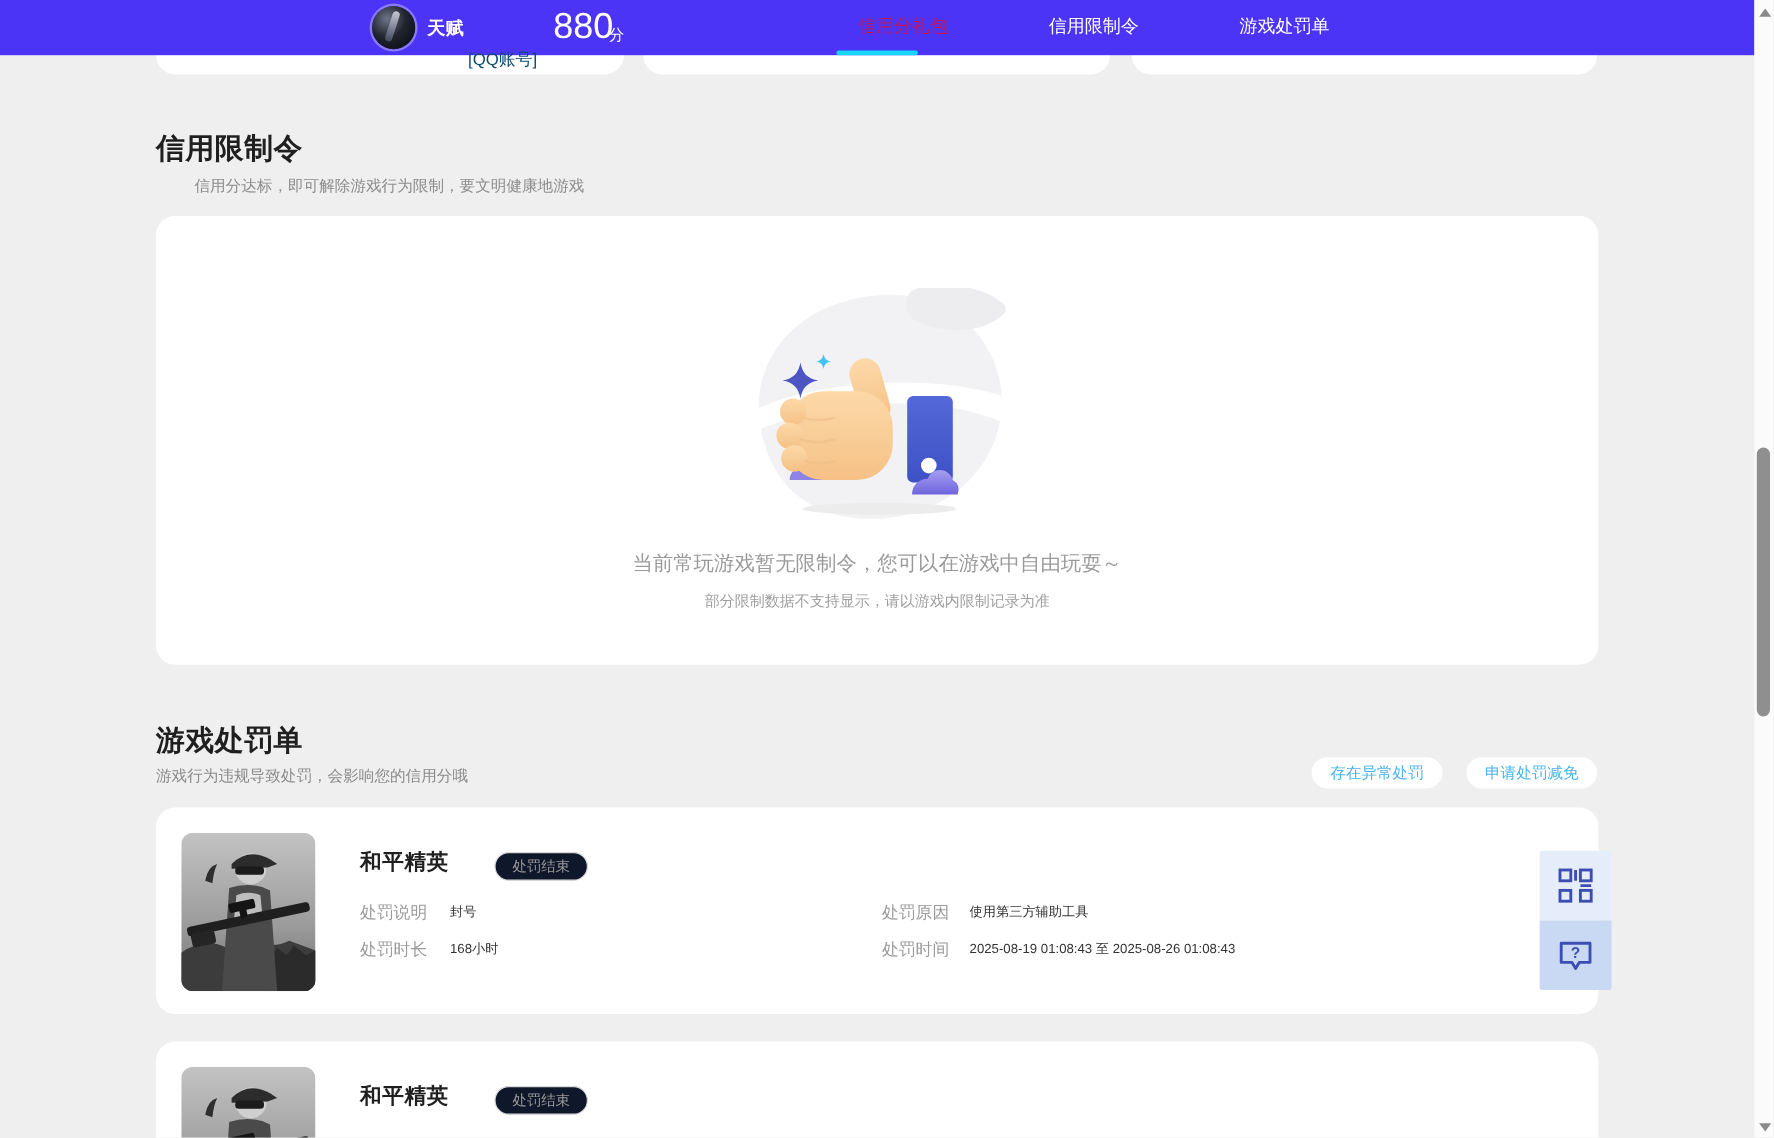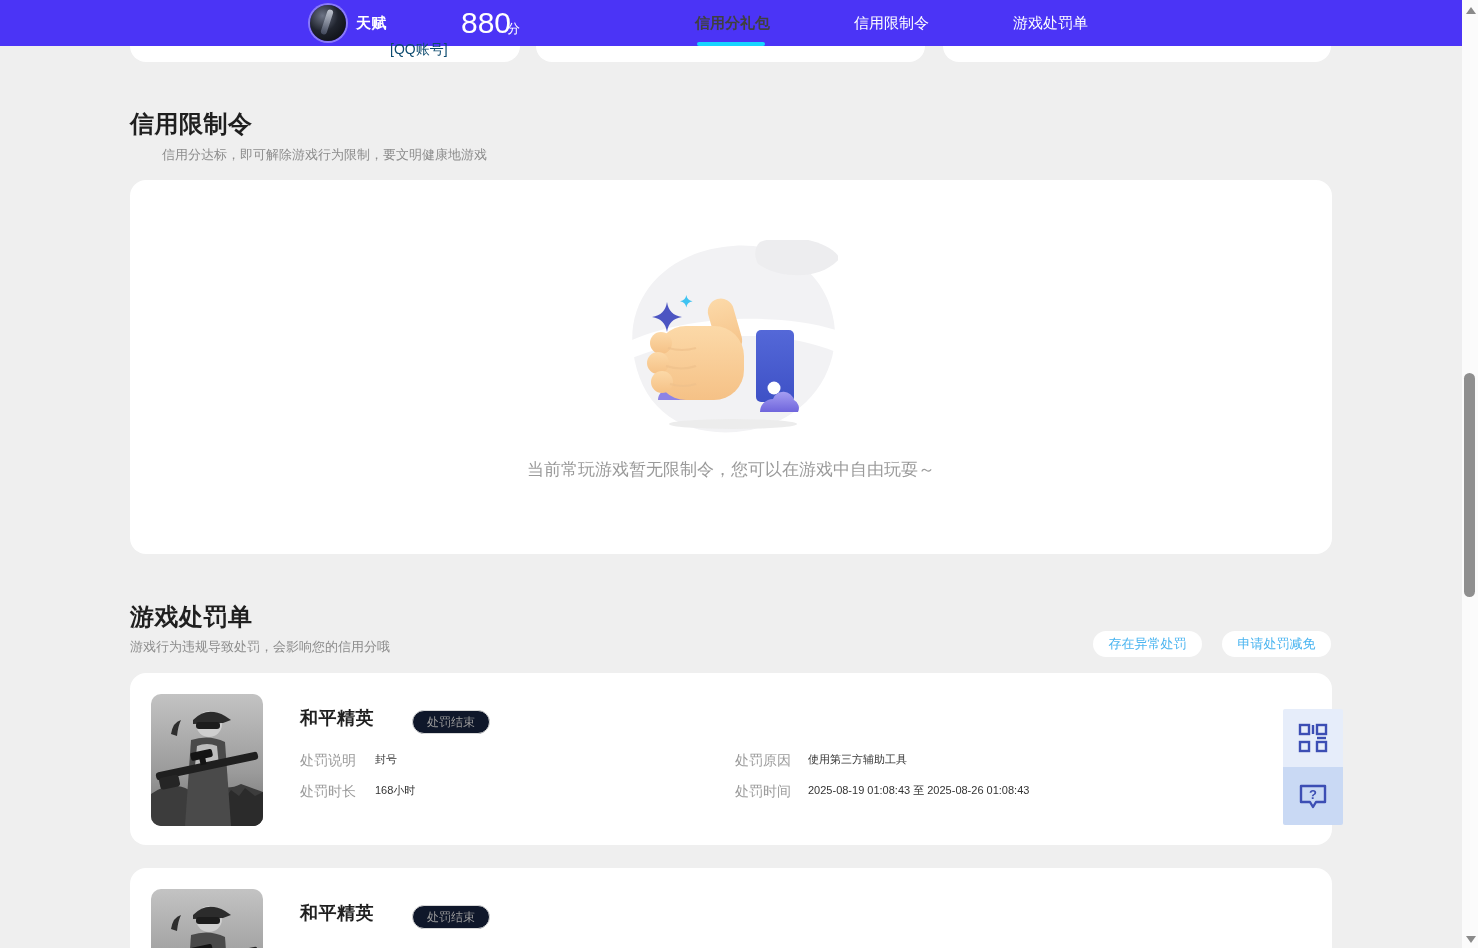--- a/index.html
+++ b/index.html
@@ -22,21 +22,21 @@
     box-shadow:0 0 0 2px rgba(255,255,255,.35);
     overflow:hidden;
   }
   .avatar .streak{position:absolute;left:14px;top:4px;width:6px;height:26px;background:linear-gradient(#dfe4ee,#4a5268);transform:rotate(18deg);border-radius:3px;opacity:.8;}
   .user-name{left:356px;top:14px;font-size:15px;font-weight:700;color:#ffffff;letter-spacing:.5px;}
   .user-acct{left:390px;top:15px;font-size:14px;color:#0c4a6e;margin-top:26px;}
   .score-num{left:461px;top:6px;font-size:30px;color:#ffffff;font-weight:500;}
   .score-unit{left:507px;top:20px;font-size:13px;color:#ffffff;}
   .nav-tabs{left:660px;top:0;height:46px;display:flex;align-items:center;gap:84px;padding-left:35px;}
   .nav-tab{font-size:15px;color:#ffffff;cursor:pointer;position:relative;height:46px;line-height:46px;}
-  .nav-tab.active{color:#404040;font-weight:700;}
+  .nav-tab.active{color:#be185d;font-weight:400;margin-left:20px;}
   .tab-underline{left:697px;top:42px;width:68px;height:4px;background:#17d5ff;border-radius:2px;z-index:31;}
 
   
   .top-card{top:-60px;height:122px;background:#ffffff;border-radius:16px;z-index:5;}
   .tc1{left:130px;width:390px;}
   .tc2{left:536px;width:389px;}
   .tc3{left:943px;width:388px;}
 
   
   .sec-title{font-size:24px;font-weight:800;color:#1f1f1f;letter-spacing:.5px;}
@@ -134,20 +134,21 @@
       <circle cx="34" cy="142" r="11" fill="url(#handG)"></circle>
       <path d="M40,108 q14,4 28,0 M38,126 q16,5 30,0 M42,144 q14,4 26,0" stroke="#eec08c" stroke-width="2" fill="none" opacity="0.7"></path>
     </g>
     <rect x="128" y="90" width="38" height="72" rx="5" fill="url(#sleeveG)"></rect>
     <circle cx="146" cy="148" r="6.5" fill="#ffffff"></circle>
     <g>
       <path d="M132,172 a13,13 0 0 1 13,-13 a11,11 0 0 1 21,1 a9,9 0 0 1 4,12 Z" fill="url(#cloudG)"></path>
     </g>
   </svg>
   <div class="empty-main">当前常玩游戏暂无限制令，您可以在游戏中自由玩耍～</div>
+  <div class="empty-note">部分限制数据不支持显示，请以游戏内限制记录为准</div>
 </div>
 
 <div class="abs sec-title t2">游戏处罚单</div>
 <div class="abs sec-sub s2">游戏行为违规导致处罚，会影响您的信用分哦</div>
 <button class="pill-btn b1">存在异常处罚</button>
 <button class="pill-btn b2">申请处罚减免</button>
 
 <div class="abs penalty-card pc1">
   <div class="game-art">
     <svg viewBox="0 0 112 132" width="112" height="132" xmlns="http://www.w3.org/2000/svg">

